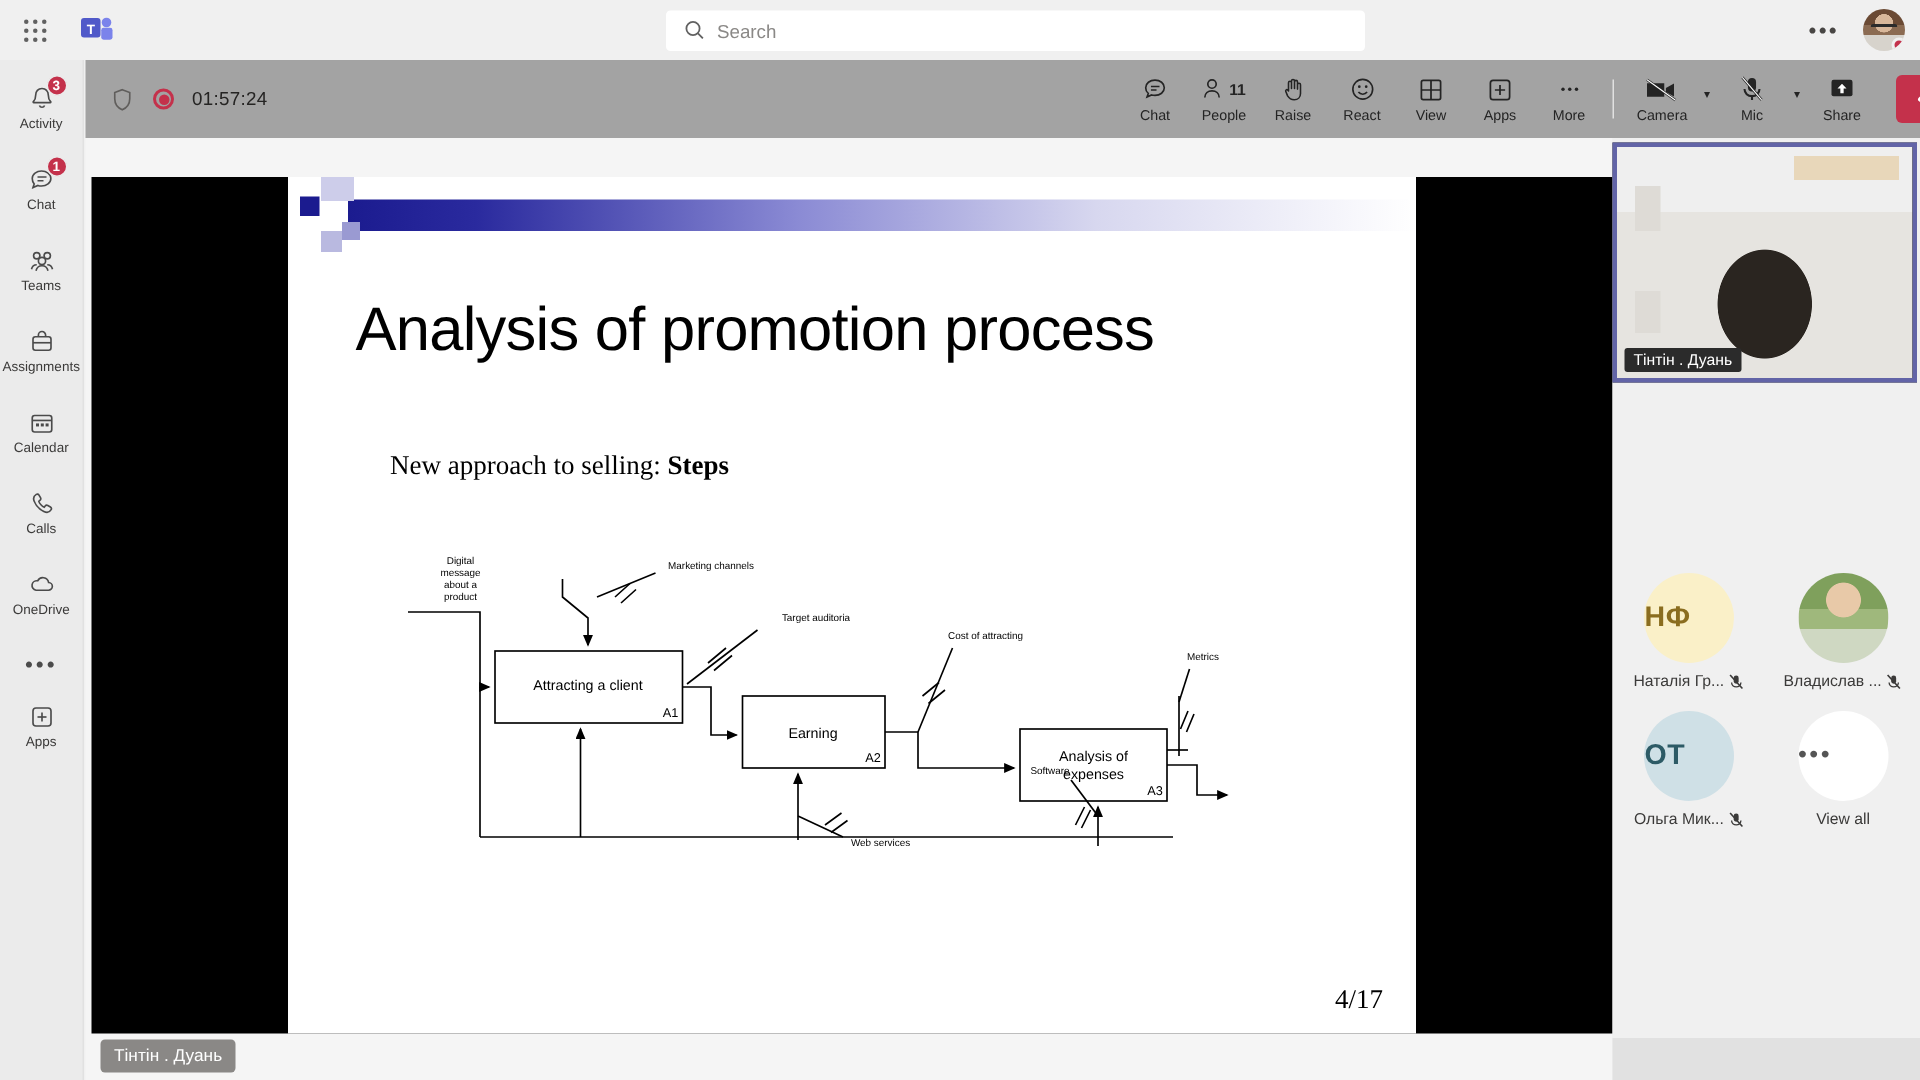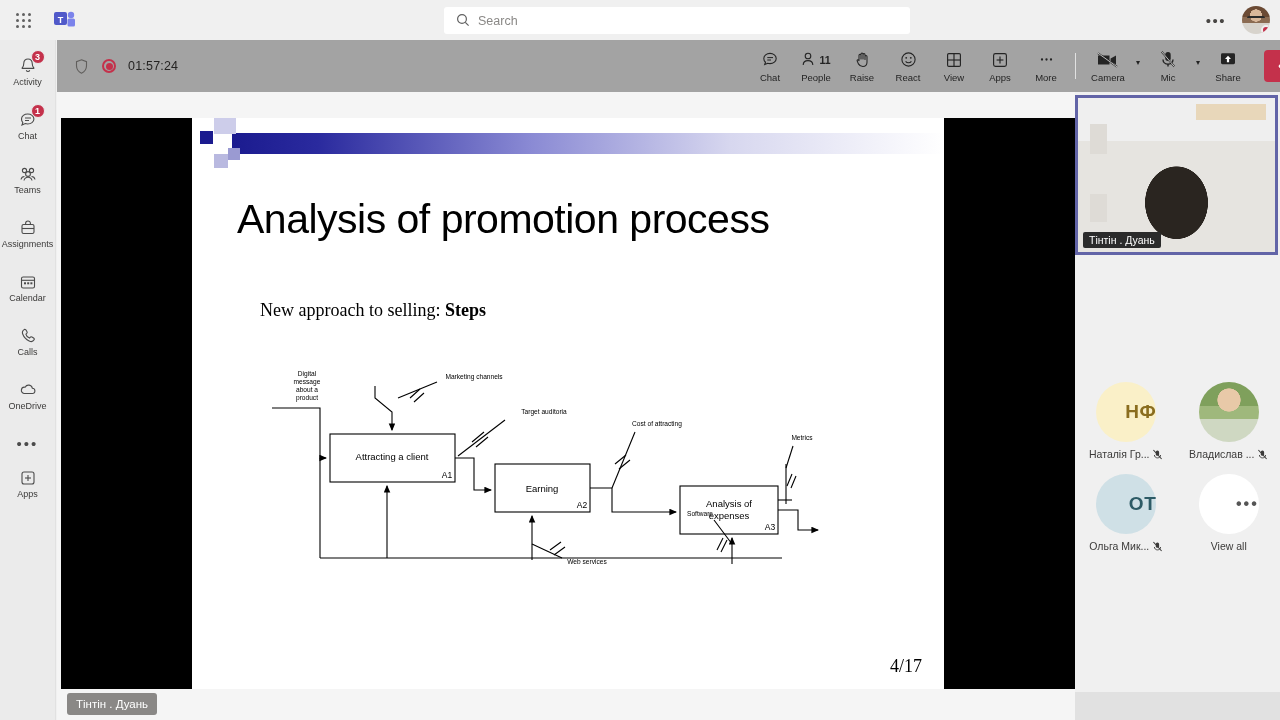--- a/index.html
+++ b/index.html
@@ -152,21 +152,21 @@
     position: absolute; left: 5px; bottom: 4px; background: #2b2b2b; color: #fff;
     font-size: 10.5px; padding: 2px 6px; border-radius: 2px;
   }
   .ptile-grid {
     position: absolute; left: 0; top: 290px; width: 205px;
     display: grid; grid-template-columns: 1fr 1fr; row-gap: 14px;
   }
   .ptile { display: flex; flex-direction: column; align-items: center; }
   .pav {
     width: 60px; height: 60px; border-radius: 50%;
-    display: flex; align-items: center; justify-content: flex-end;
+    display: flex; align-items: center; justify-content: flex-start;
     font-size: 19px; font-weight: 600; letter-spacing: .5px;
   }
   .pav-photo {
     background: radial-gradient(circle at 50% 30%, #e8c9a8 0 22%, transparent 23%),
                 linear-gradient(#7fa05c 0 40%, #9fb87c 40% 62%, #cfd8c2 62% 100%);
   }
   .pav-more { background: #fff; color: #555; font-size: 16px; letter-spacing: 2px; }
   .pname-row { display: flex; align-items: center; gap: 3px; margin-top: 6px; }
   .pname { font-size: 10.5px; color: #3b3a39; max-width: 66px; }
   .self-tile {

